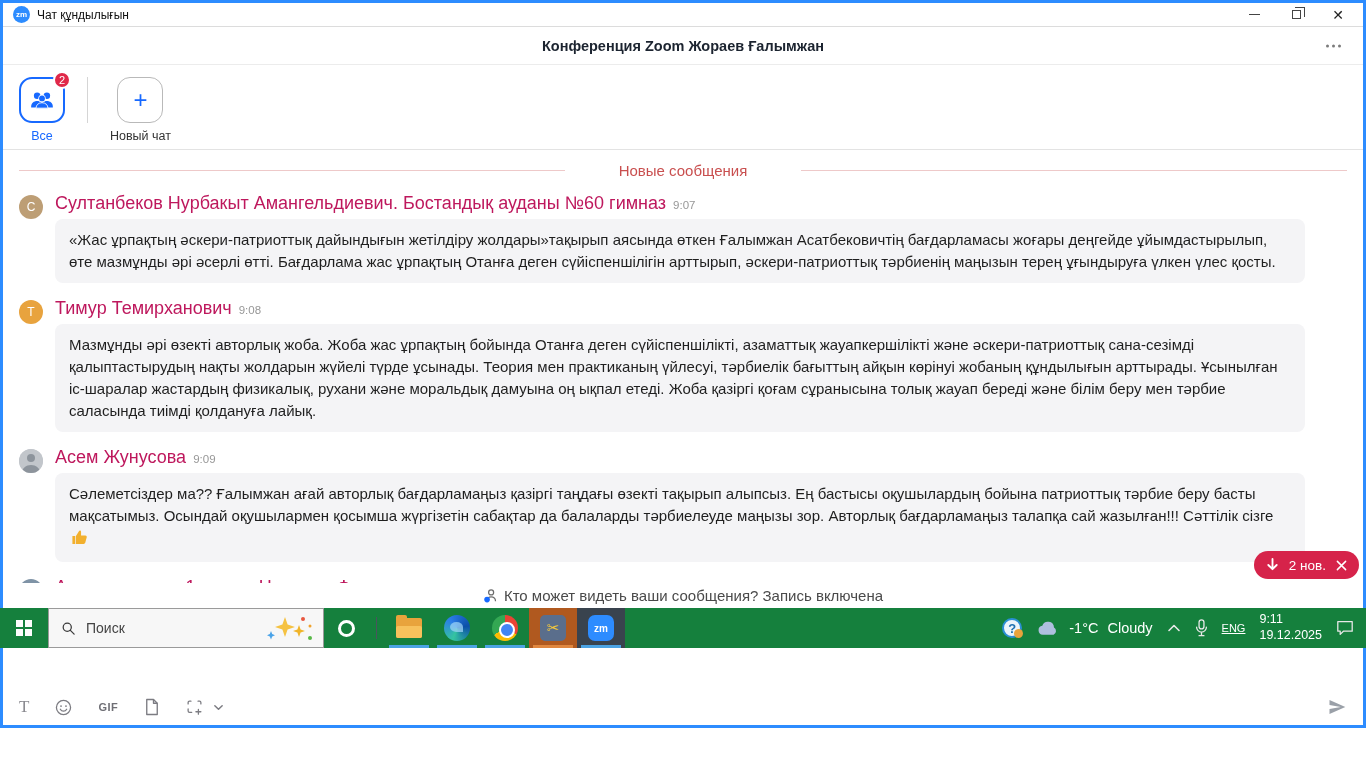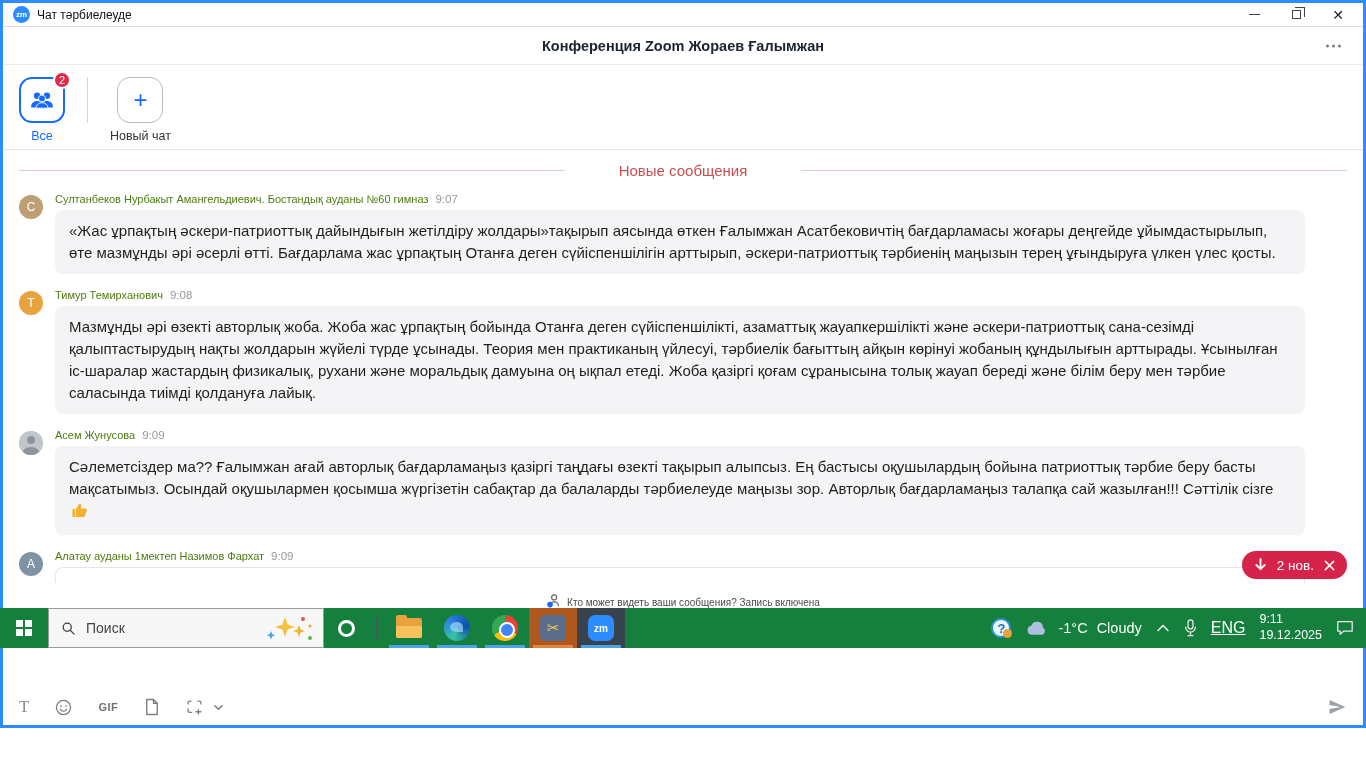--- a/index.html
+++ b/index.html
@@ -44,30 +44,30 @@
   .nm-divider .line { flex:1; height:1px; background:#eec9c9; }
   .nm-text { margin:0 14px; color:#c94f4f; font-size:15px; }
   .msg { display:flex; padding:0 58px 0 16px; margin-bottom:15px; }
   .avatar { flex:0 0 24px; width:24px; height:24px; border-radius:50%; margin-top:2px; color:#fff; font-size:12px; display:flex; align-items:center; justify-content:center; overflow:hidden; }
   .av-c { background:#bd9e75; }
   .av-t { background:#e8a33e; }
   .av-photo { background:#c7cbd0; }
   .av-a { background:#7f93a6; }
   .msg-body { flex:1; margin-left:12px; }
   .msg-head { display:flex; align-items:baseline; gap:7px; margin-bottom:5px; }
-  .sender { color:#4d7c0f; font-size:11px; }
+  .sender { color:#be185d; font-size:18px; }
   .time { color:#979797; font-size:11.5px; }
   .bubble { background:#f4f4f6; border-radius:8px; padding:10px 14px; font-size:15px; line-height:1.47; color:#1f1f1f; }
   .bubble.empty { background:#fff; border:1px solid #e4e4e4; height:30px; padding:0; }
   .thumb-emoji { display:inline-block; vertical-align:-3px; margin-left:2px; }
-  .new-pill { position:absolute; right:16px; bottom:4px; background:#d6234a; color:#fff; border-radius:16px; height:28px; display:flex; align-items:center; gap:10px; padding:0 12px; font-size:13.5px; }
+  .new-pill { position:absolute; right:4px; bottom:4px; background:#d6234a; color:#fff; border-radius:16px; height:28px; display:flex; align-items:center; gap:10px; padding:0 12px; font-size:13.5px; }
   .new-pill svg { display:block; }
 
   
-  .privacy { height:26px; display:flex; align-items:flex-end; justify-content:center; gap:6px; font-size:10px; color:#4a4a4a; border-bottom:1px solid #e9e9e9; flex:0 0 auto; }
+  .privacy { height:26px; display:flex; align-items:center; justify-content:center; gap:6px; font-size:15px; color:#4a4a4a; border-bottom:1px solid #e9e9e9; flex:0 0 auto; }
 
   
   .composer { flex:0 0 auto; height:84px; padding:8px 10px 0 10px; position:relative; }
   .caret { display:inline-block; width:1px; height:17px; background:#222; vertical-align:-3px; margin-right:1px; }
   .placeholder { color:#1d4ed8; font-size:15px; }
   .composer-toolbar { flex:0 0 auto; height:32px; display:flex; align-items:center; gap:26px; padding:0 16px 4px 16px; }
   .ct-icon { color:#7c7c82; display:flex; align-items:center; }
   .t-glyph { font-family:"Liberation Serif", serif; font-size:17px; color:#8a8a90; }
   .gif-glyph { font-size:11px; font-weight:bold; color:#6f6f75; letter-spacing:0.5px; }
   .chev { margin-left:-16px; }
@@ -97,35 +97,35 @@
   .edge-icon { width:26px; height:26px; border-radius:50%; background:conic-gradient(from 200deg,#35c4a0,#2b7de9,#0b50a8,#35c4a0); position:relative; }
   .edge-icon:after { content:""; position:absolute; left:6px; top:7px; width:13px; height:10px; border-radius:50% 50% 0 50%; background:#9bd3f5; opacity:.75; }
   .chrome-icon { width:26px; height:26px; border-radius:50%; background:conic-gradient(#ea4335 0 33%, #fbbc05 33% 66%, #34a853 66% 100%); position:relative; }
   .chrome-icon:after { content:""; position:absolute; left:7px; top:7px; width:12px; height:12px; background:#4285f4; border:2px solid #fff; border-radius:50%; }
   .snip-tile { width:26px; height:26px; border-radius:5px; background:#5a6e8c; display:flex; align-items:center; justify-content:center; color:#f3c73d; font-size:15px; }
   .zm-tile { width:26px; height:26px; border-radius:7px; background:#2D8CFF; color:#fff; font-weight:bold; font-size:10px; display:flex; align-items:center; justify-content:center; }
   .tb-right { margin-left:auto; display:flex; align-items:center; gap:14px; padding-right:12px; }
   .help-icon { position:relative; width:20px; height:20px; border-radius:50%; background:#eaf4fb; border:2px solid #2a8fd4; color:#1d6fb0; font-weight:bold; font-size:13px; display:flex; align-items:center; justify-content:center; }
   .help-icon i { position:absolute; right:-3px; bottom:-2px; width:9px; height:9px; border-radius:50%; background:#e8a33c; }
   .weather { display:flex; align-items:center; gap:9px; font-size:14.5px; color:#fff; }
-  .tb-text { font-size:16px; color:#fff;text-decoration:underline; }
+  .tb-text { font-size:11px; color:#fff;text-decoration:underline; }
   .clock { font-size:12.5px; line-height:1.25; color:#fff; }
   svg.wicon { display:block; }
 </style>
 </head>
 <body>
 
 <div class="screen">
 
   <div class="app-window">
 
     <div class="titlebar">
       <div class="tb-left">
         <span class="zm-badge">zm</span>
-        <span class="tb-title">Чат тәрбиелеуде</span>
+        <span class="tb-title">Чат құндылығын</span>
       </div>
       <div class="tb-controls">
         <span class="ctrl">
             <i class="min-glyph"></i>
           </span>
         <span class="ctrl">
             <i class="restore-glyph"></i>
           </span>
         <span class="ctrl">
             <span class="close-glyph">✕</span>

